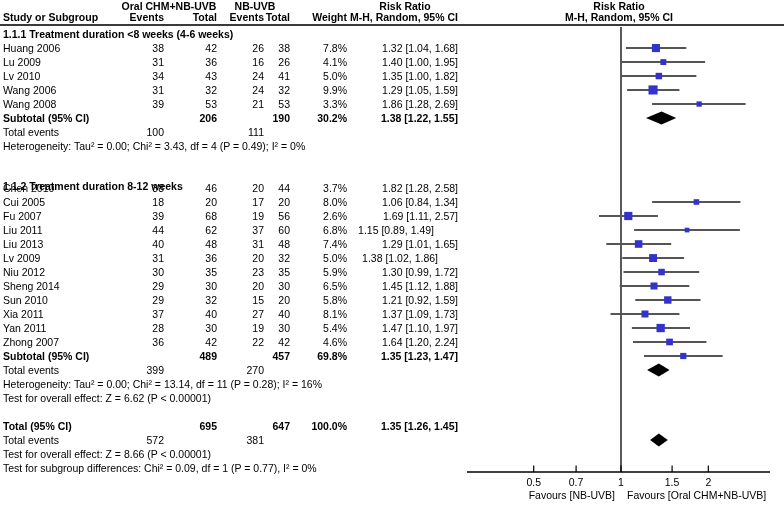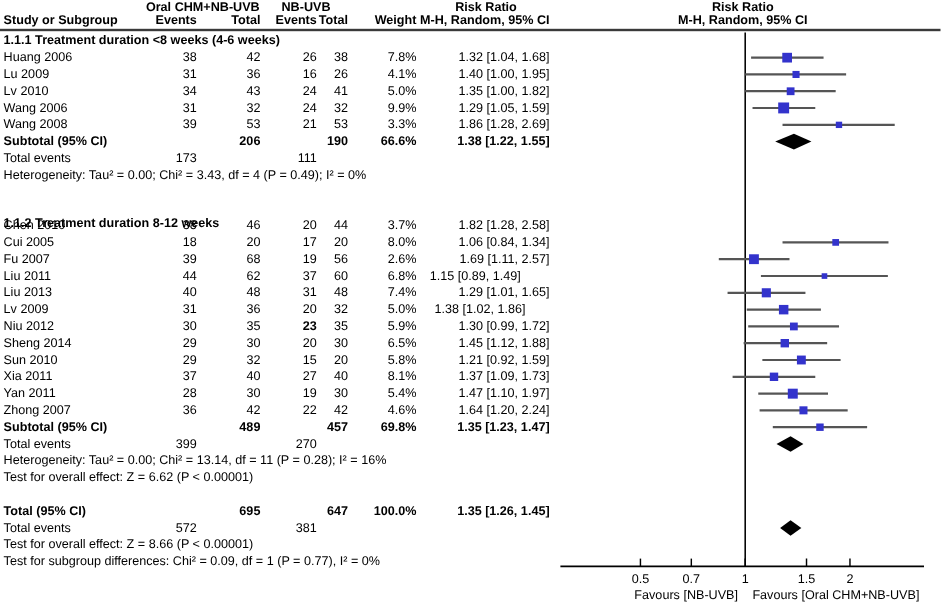--- a/index.html
+++ b/index.html
@@ -87,26 +87,26 @@
         <span class="cell num" style="left: 157px; width: 60px;">53</span>
         <span class="cell num" style="left: 204px; width: 60px;">21</span>
         <span class="cell num" style="left: 230px; width: 60px;">53</span>
         <span class="cell num" style="left: 287px; width: 60px;">3.3%</span>
         <span class="cell num" style="left: 338px; width: 120px;">1.86 [1.28, 2.69]</span>
       </div>
       <div class="frow">
         <span class="cell b" style="left: 3px;">Subtotal (95% CI)</span>
         <span class="cell b num" style="left: 157px; width: 60px;">206</span>
         <span class="cell b num" style="left: 230px; width: 60px;">190</span>
-        <span class="cell b num" style="left: 287px; width: 60px;">66.6%</span>
+        <span class="cell b num" style="left: 287px; width: 60px;">30.2%</span>
         <span class="cell b num" style="left: 338px; width: 120px;">1.38 [1.22, 1.55]</span>
       </div>
       <div class="frow">
         <span class="cell" style="left: 3px;">Total events</span>
-        <span class="cell num" style="left: 104px; width: 60px;">173</span>
+        <span class="cell num" style="left: 104px; width: 60px;">100</span>
         <span class="cell num" style="left: 204px; width: 60px;">111</span>
       </div>
       <div class="frow">
         <span class="cell" style="left: 3px;">Heterogeneity: Tau² = 0.00; Chi² = 3.43, df = 4 (P = 0.49); I² = 0%</span>
       </div>
       <div class="frow"></div>
       <div class="frow">
         <span class="cell b" style="left: 3px; margin-top: 12px;">1.1.2 Treatment duration 8-12 weeks</span>
       </div>
       <div class="frow">
@@ -160,21 +160,21 @@
         <span class="cell num" style="left: 157px; width: 60px;">36</span>
         <span class="cell num" style="left: 204px; width: 60px;">20</span>
         <span class="cell num" style="left: 230px; width: 60px;">32</span>
         <span class="cell num" style="left: 287px; width: 60px;">5.0%</span>
         <span class="cell num" style="left: 338px; width: 100px;">1.38 [1.02, 1.86]</span>
       </div>
       <div class="frow">
         <span class="cell" style="left: 3px;">Niu 2012</span>
         <span class="cell num" style="left: 104px; width: 60px;">30</span>
         <span class="cell num" style="left: 157px; width: 60px;">35</span>
-        <span class="cell num" style="left: 204px; width: 60px; font-weight: bold;">23</span>
+        <span class="cell num" style="left: 204px; width: 60px;">23</span>
         <span class="cell num" style="left: 230px; width: 60px;">35</span>
         <span class="cell num" style="left: 287px; width: 60px;">5.9%</span>
         <span class="cell num" style="left: 338px; width: 120px;">1.30 [0.99, 1.72]</span>
       </div>
       <div class="frow">
         <span class="cell" style="left: 3px;">Sheng 2014</span>
         <span class="cell num" style="left: 104px; width: 60px;">29</span>
         <span class="cell num" style="left: 157px; width: 60px;">30</span>
         <span class="cell num" style="left: 204px; width: 60px;">20</span>
         <span class="cell num" style="left: 230px; width: 60px;">30</span>

